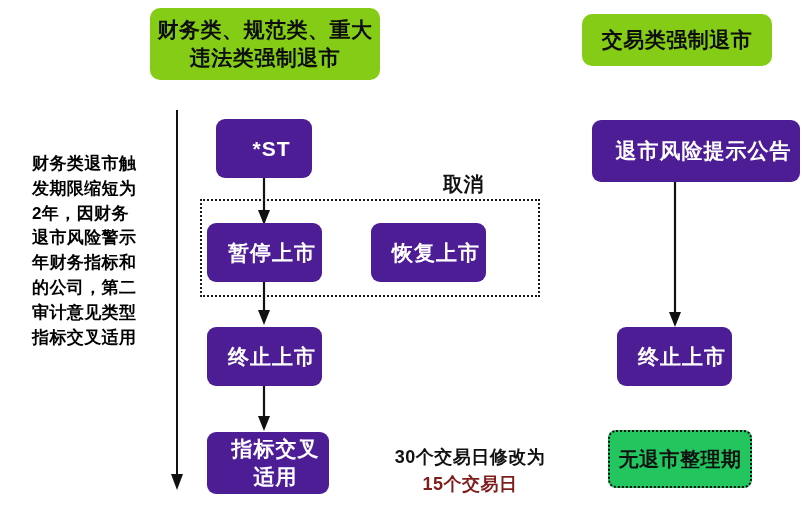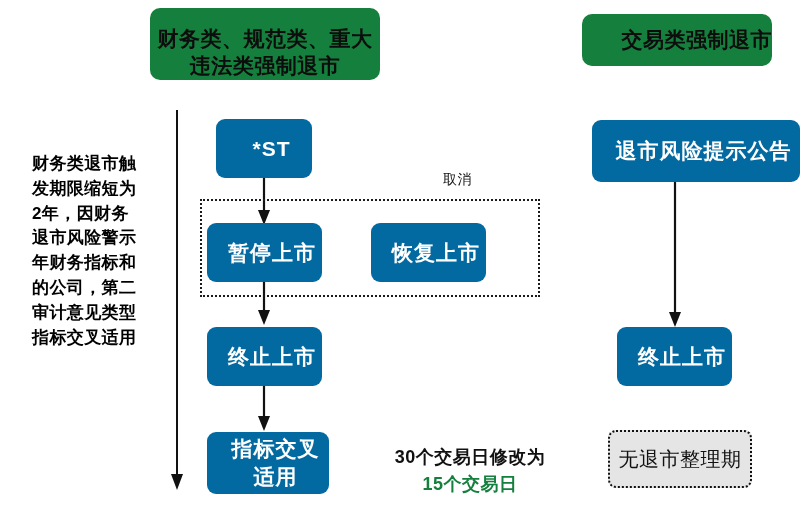--- a/index.html
+++ b/index.html
@@ -17,45 +17,44 @@
   }
   .node {
     position: absolute;
     display: flex;
     align-items: center;
     justify-content: center;
     text-align: center;
     box-sizing: border-box;
   }
   .hdr {
-    background: #15803d;
+    background: #84cc16;
     color: #0d0d0d;
     border-radius: 10px;
     font-size: 21px;
     font-weight: bold;
     line-height: 1.32;
     letter-spacing: 0.5px;
-    justify-content: flex-end;
   }
   .teal {
-    background: #0369a1;
+    background: #4c1d95;
     color: #ffffff;
     border-radius: 9px;
     font-size: 21px;
     font-weight: bold;
     letter-spacing: 1px;
     padding-left: 15px;
   }
   .dotted-node {
-    background: #e5e5e5;
+    background: #22c55e;
     color: #111111;
     border: 2px dotted #111111;
     border-radius: 8px;
     font-size: 20px;
-    font-weight: normal;
+    font-weight: bold;
     letter-spacing: 0.5px;
   }
   .dotted-group {
     position: absolute;
     border: 2px dotted #1a1a1a;
     box-sizing: border-box;
     background: transparent;
   }
   .plain-text {
     position: absolute;
@@ -64,33 +63,33 @@
   }
   .side-note {
     font-size: 17px;
     line-height: 1.46;
     font-weight: bold;
     letter-spacing: 0.4px;
     text-align: left;
     color: #000000;
   }
   .small-label {
-    font-size: 14px;
-    font-weight: normal;
+    font-size: 20px;
+    font-weight: bold;
     letter-spacing: 0.5px;
   }
   .note-center {
     text-align: center;
     font-size: 18px;
     font-weight: bold;
     line-height: 1.5;
     letter-spacing: 0.5px;
   }
   .note-red {
-    color: #15803d;
+    color: #7f1d1d;
   }
   .arrow {
     position: absolute;
   }
   .arrow svg { display: block; }
 </style>
 </head>
 <body>
 
 <div id="canvas">

